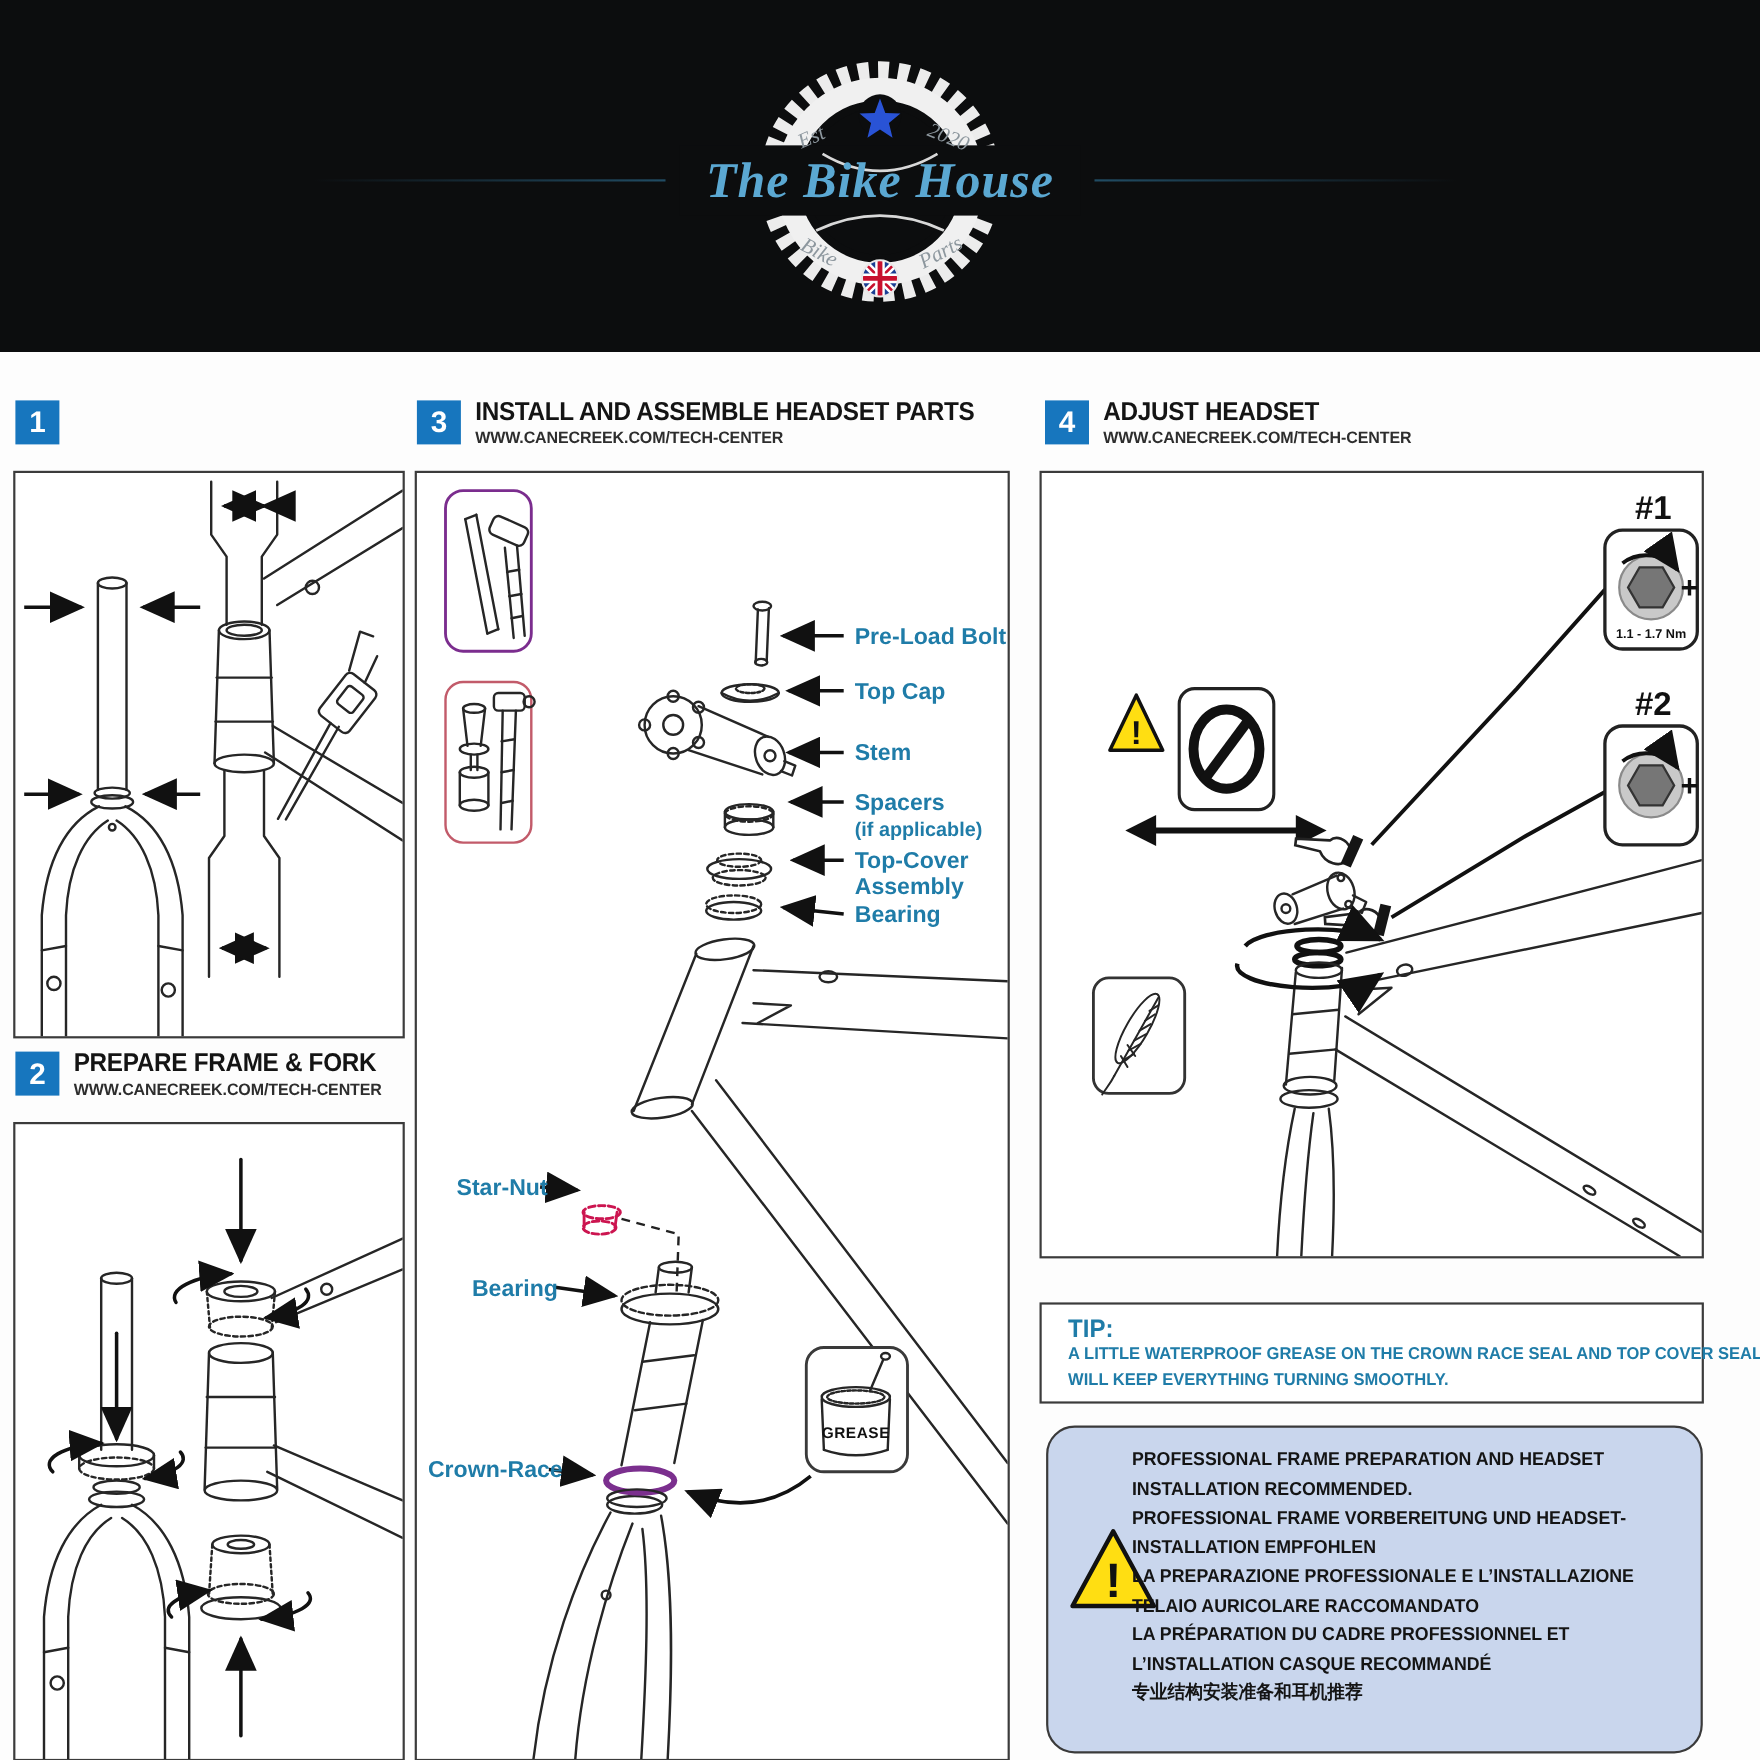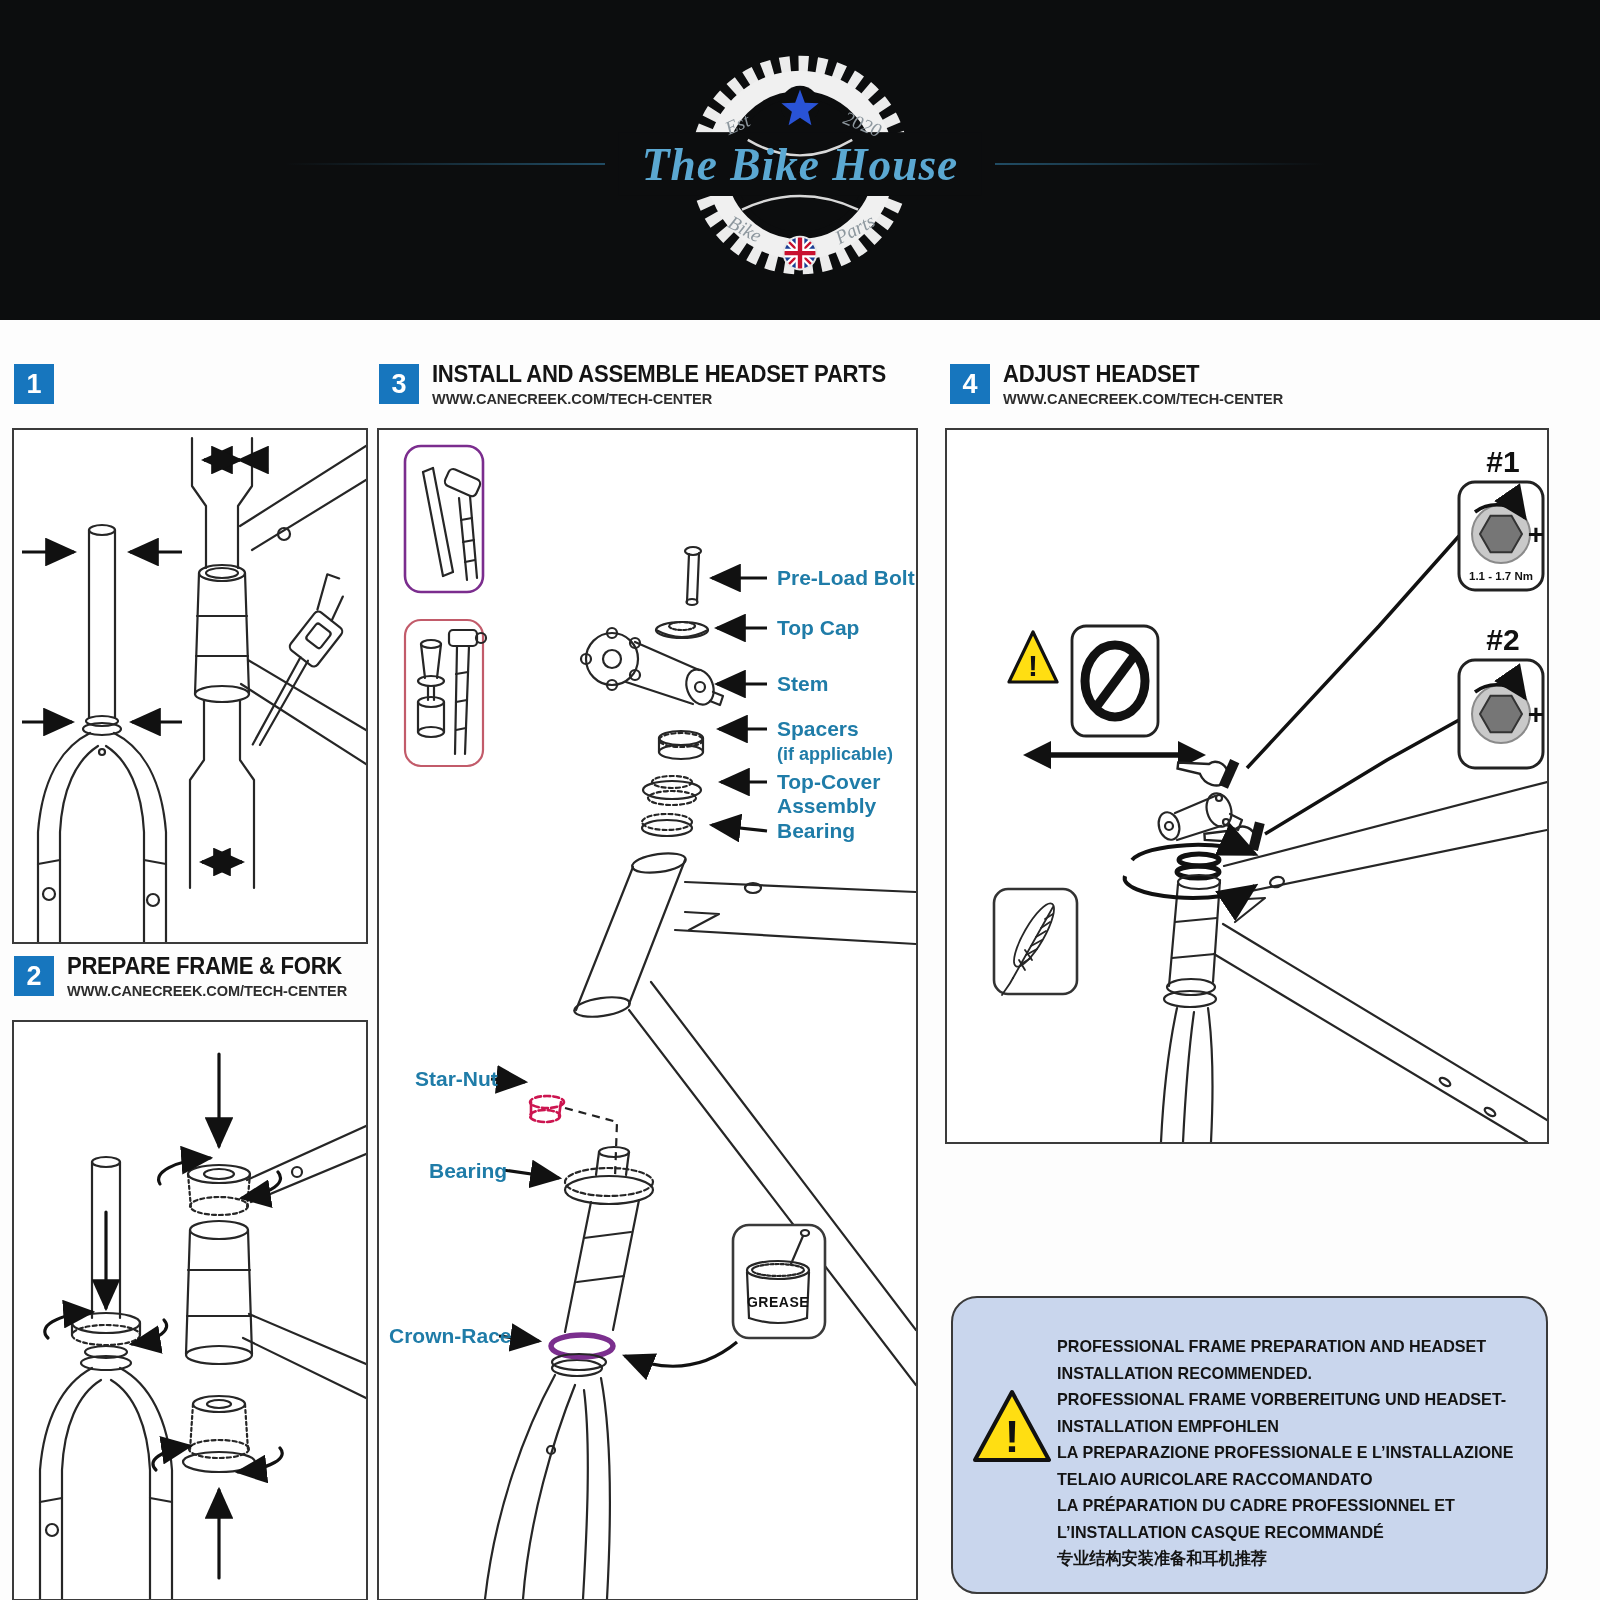--- a/index.html
+++ b/index.html
@@ -23,21 +23,21 @@
   .box{position:absolute;border:2px solid #3b3b3b;background:#fff;}
   .box svg{position:absolute;left:0;top:0;}
   
   .tip-title{position:absolute;left:24px;top:8px;font-size:23px;font-weight:700;color:#1F7CA8;
              transform:scaleX(.95);transform-origin:left top;}
   .tip-line{position:absolute;left:24px;font-size:15.5px;font-weight:700;color:#1F7CA8;
             transform:scaleX(.97);transform-origin:left top;white-space:nowrap;}
   
   .warn{position:absolute;left:951px;top:1296px;width:593px;height:294px;background:#C9D6ED;
         border:2.5px solid #3a3a3a;border-radius:26px;}
-  .warn-text{position:absolute;left:104px;top:16px;margin-top:20px;}
+  .warn-text{position:absolute;left:76px;top:16px;}
   .warn-line{font-size:17px;font-weight:600;color:#141414;line-height:26.5px;white-space:nowrap;
              transform:scaleX(.95);transform-origin:left top;}
   .warn-tri{position:absolute;left:18px;top:88px;}
 </style>
 </head>
 <body>
 
 <div id="canvas">
 
   <div class="masthead">
@@ -521,20 +521,25 @@
             <line x1="89" y1="507" x2="99" y2="501"></line>
           <line x1="94" y1="498" x2="103" y2="492"></line>
             <line x1="98" y1="489" x2="106" y2="484"></line>
           <line x1="72" y1="530" x2="78" y2="540"></line>
             <line x1="78" y1="520" x2="85" y2="530"></line>
         </g>
       </g>
     </svg>
   </div>
 
+  <div class="box" style="left:945px;top:1184px;width:600px;height:88px;">
+    <div class="tip-title">TIP:</div>
+    <div class="tip-line" style="top:36px;">A LITTLE WATERPROOF GREASE ON THE CROWN RACE SEAL AND TOP COVER SEAL</div>
+    <div class="tip-line" style="top:60px;">WILL KEEP EVERYTHING TURNING SMOOTHLY.</div>
+  </div>
 
   <div class="warn">
     <svg class="warn-tri" width="82" height="80" viewBox="0 0 82 80">
       <path d="M41,6 L78,74 L4,74 Z" fill="#FFDE12" stroke="#111" stroke-width="4" stroke-linejoin="round"></path>
       <text x="41" y="66" text-anchor="middle" font-size="44" font-weight="700" fill="#111" font-family="Liberation Sans,sans-serif">!</text>
     </svg>
     <div class="warn-text">
       <div class="warn-line">PROFESSIONAL FRAME PREPARATION AND HEADSET</div>
       <div class="warn-line">INSTALLATION RECOMMENDED.</div>
       <div class="warn-line">PROFESSIONAL FRAME VORBEREITUNG UND HEADSET-</div>

